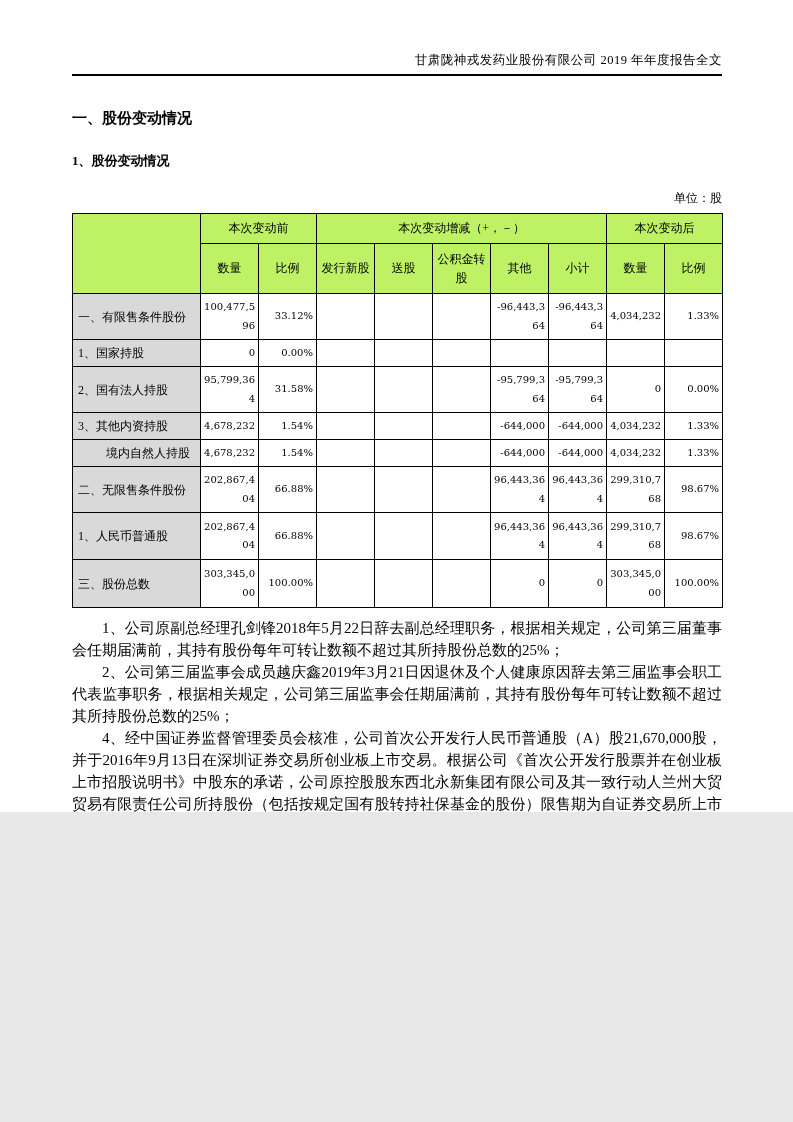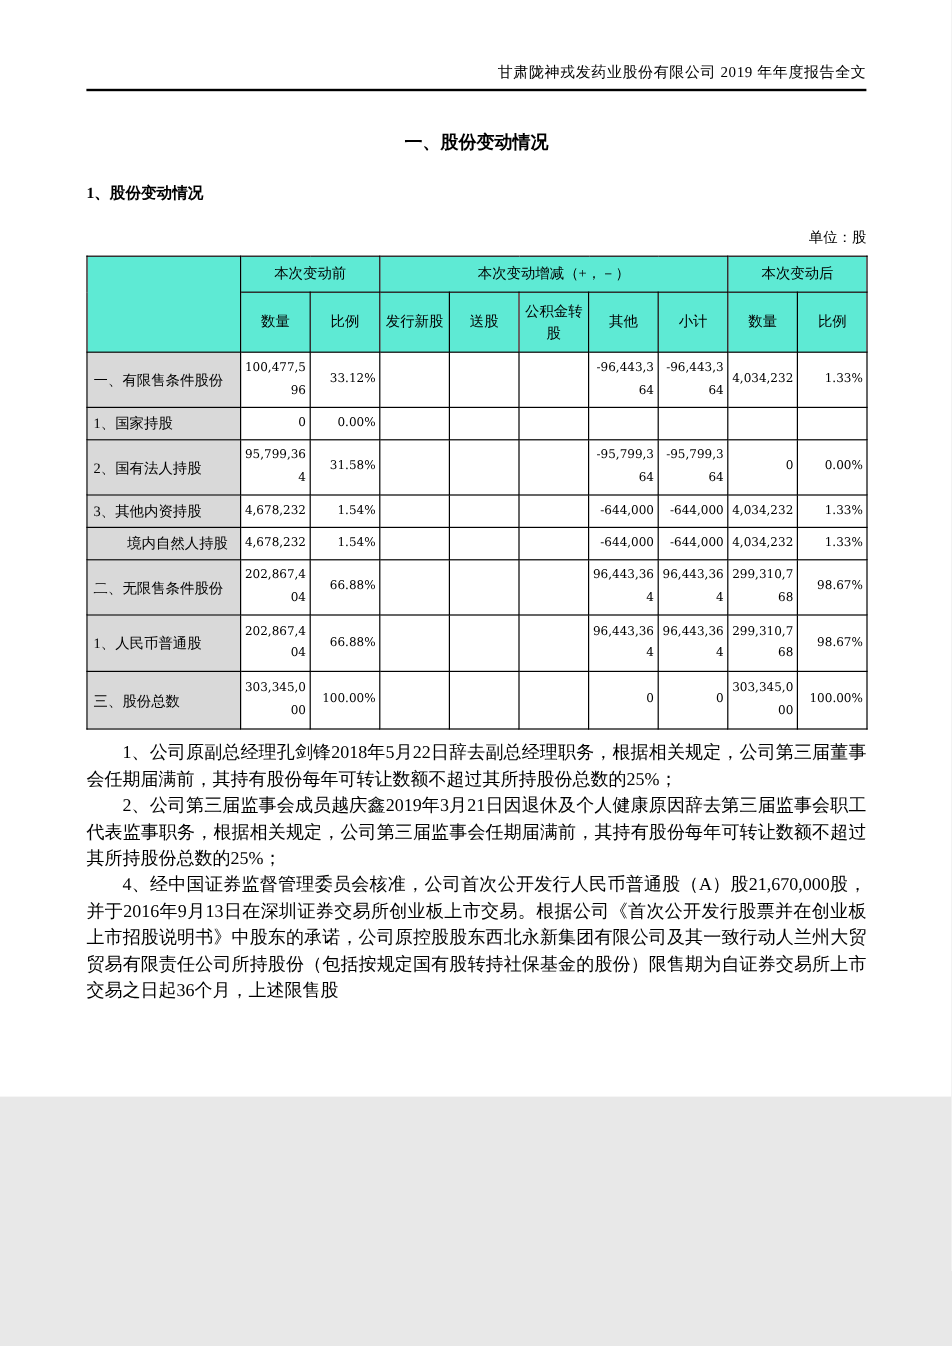--- a/index.html
+++ b/index.html
@@ -1,19 +1,19 @@
 <!DOCTYPE html>
 <html><head>
 <meta charset="utf-8">
 <style>
   * { box-sizing: border-box; }
   html,body { margin:0; padding:0; background:#e8e8e8; }
   .page {
     position: relative;
-    width: 793px; height: 914px;
+    width: 793px; height: 812px;
     margin: 0 auto;
     background: #ffffff;
     color: #000;
     font-family: "Liberation Serif", "DejaVu Serif", serif;
     padding: 0 71px 0 72px;
     overflow: hidden;
   }
   .doc-header {
     padding: 52px 0 5px 0;
     border-bottom: 2px solid #000;
@@ -21,38 +21,38 @@
     font-size: 12.5px;
     letter-spacing: 0.5px;
   }
   .chapter-title {
     margin: 52px 0 0 0;
     font-size: 21px;
     font-weight: bold;
     text-align: center;
     line-height: 1.3;
   }
-  .sec1 { margin: 33px 0 0 0; font-size: 15px; font-weight: bold; text-align: center; }
+  .sec1 { margin: 33px 0 0 0; font-size: 15px; font-weight: bold; }
   .sec2 { margin: 24px 0 0 0; font-size: 13px; font-weight: bold; }
   .unit { margin: 20px 0 6px 0; text-align: right; font-size: 12px; }
 
   table.shares {
     width: 650px;
     border-collapse: collapse;
     table-layout: fixed;
     border: 1px solid #000;
   }
   table.shares col.c-label { width: 128px; }
   table.shares col.c-num   { width: 58px;  }
   table.shares th, table.shares td {
     border: 1px solid #000;
     overflow: hidden;
   }
   table.shares th {
-    background: #5eead4;
+    background: #bef264;
     font-weight: normal;
     font-size: 12px;
     text-align: center;
     vertical-align: middle;
     line-height: 1.55;
     padding: 1px 2px;
   }
   tr.hrow1 { height: 30px; }
   tr.hrow2 { height: 50px; }
   table.shares td.lbl {

